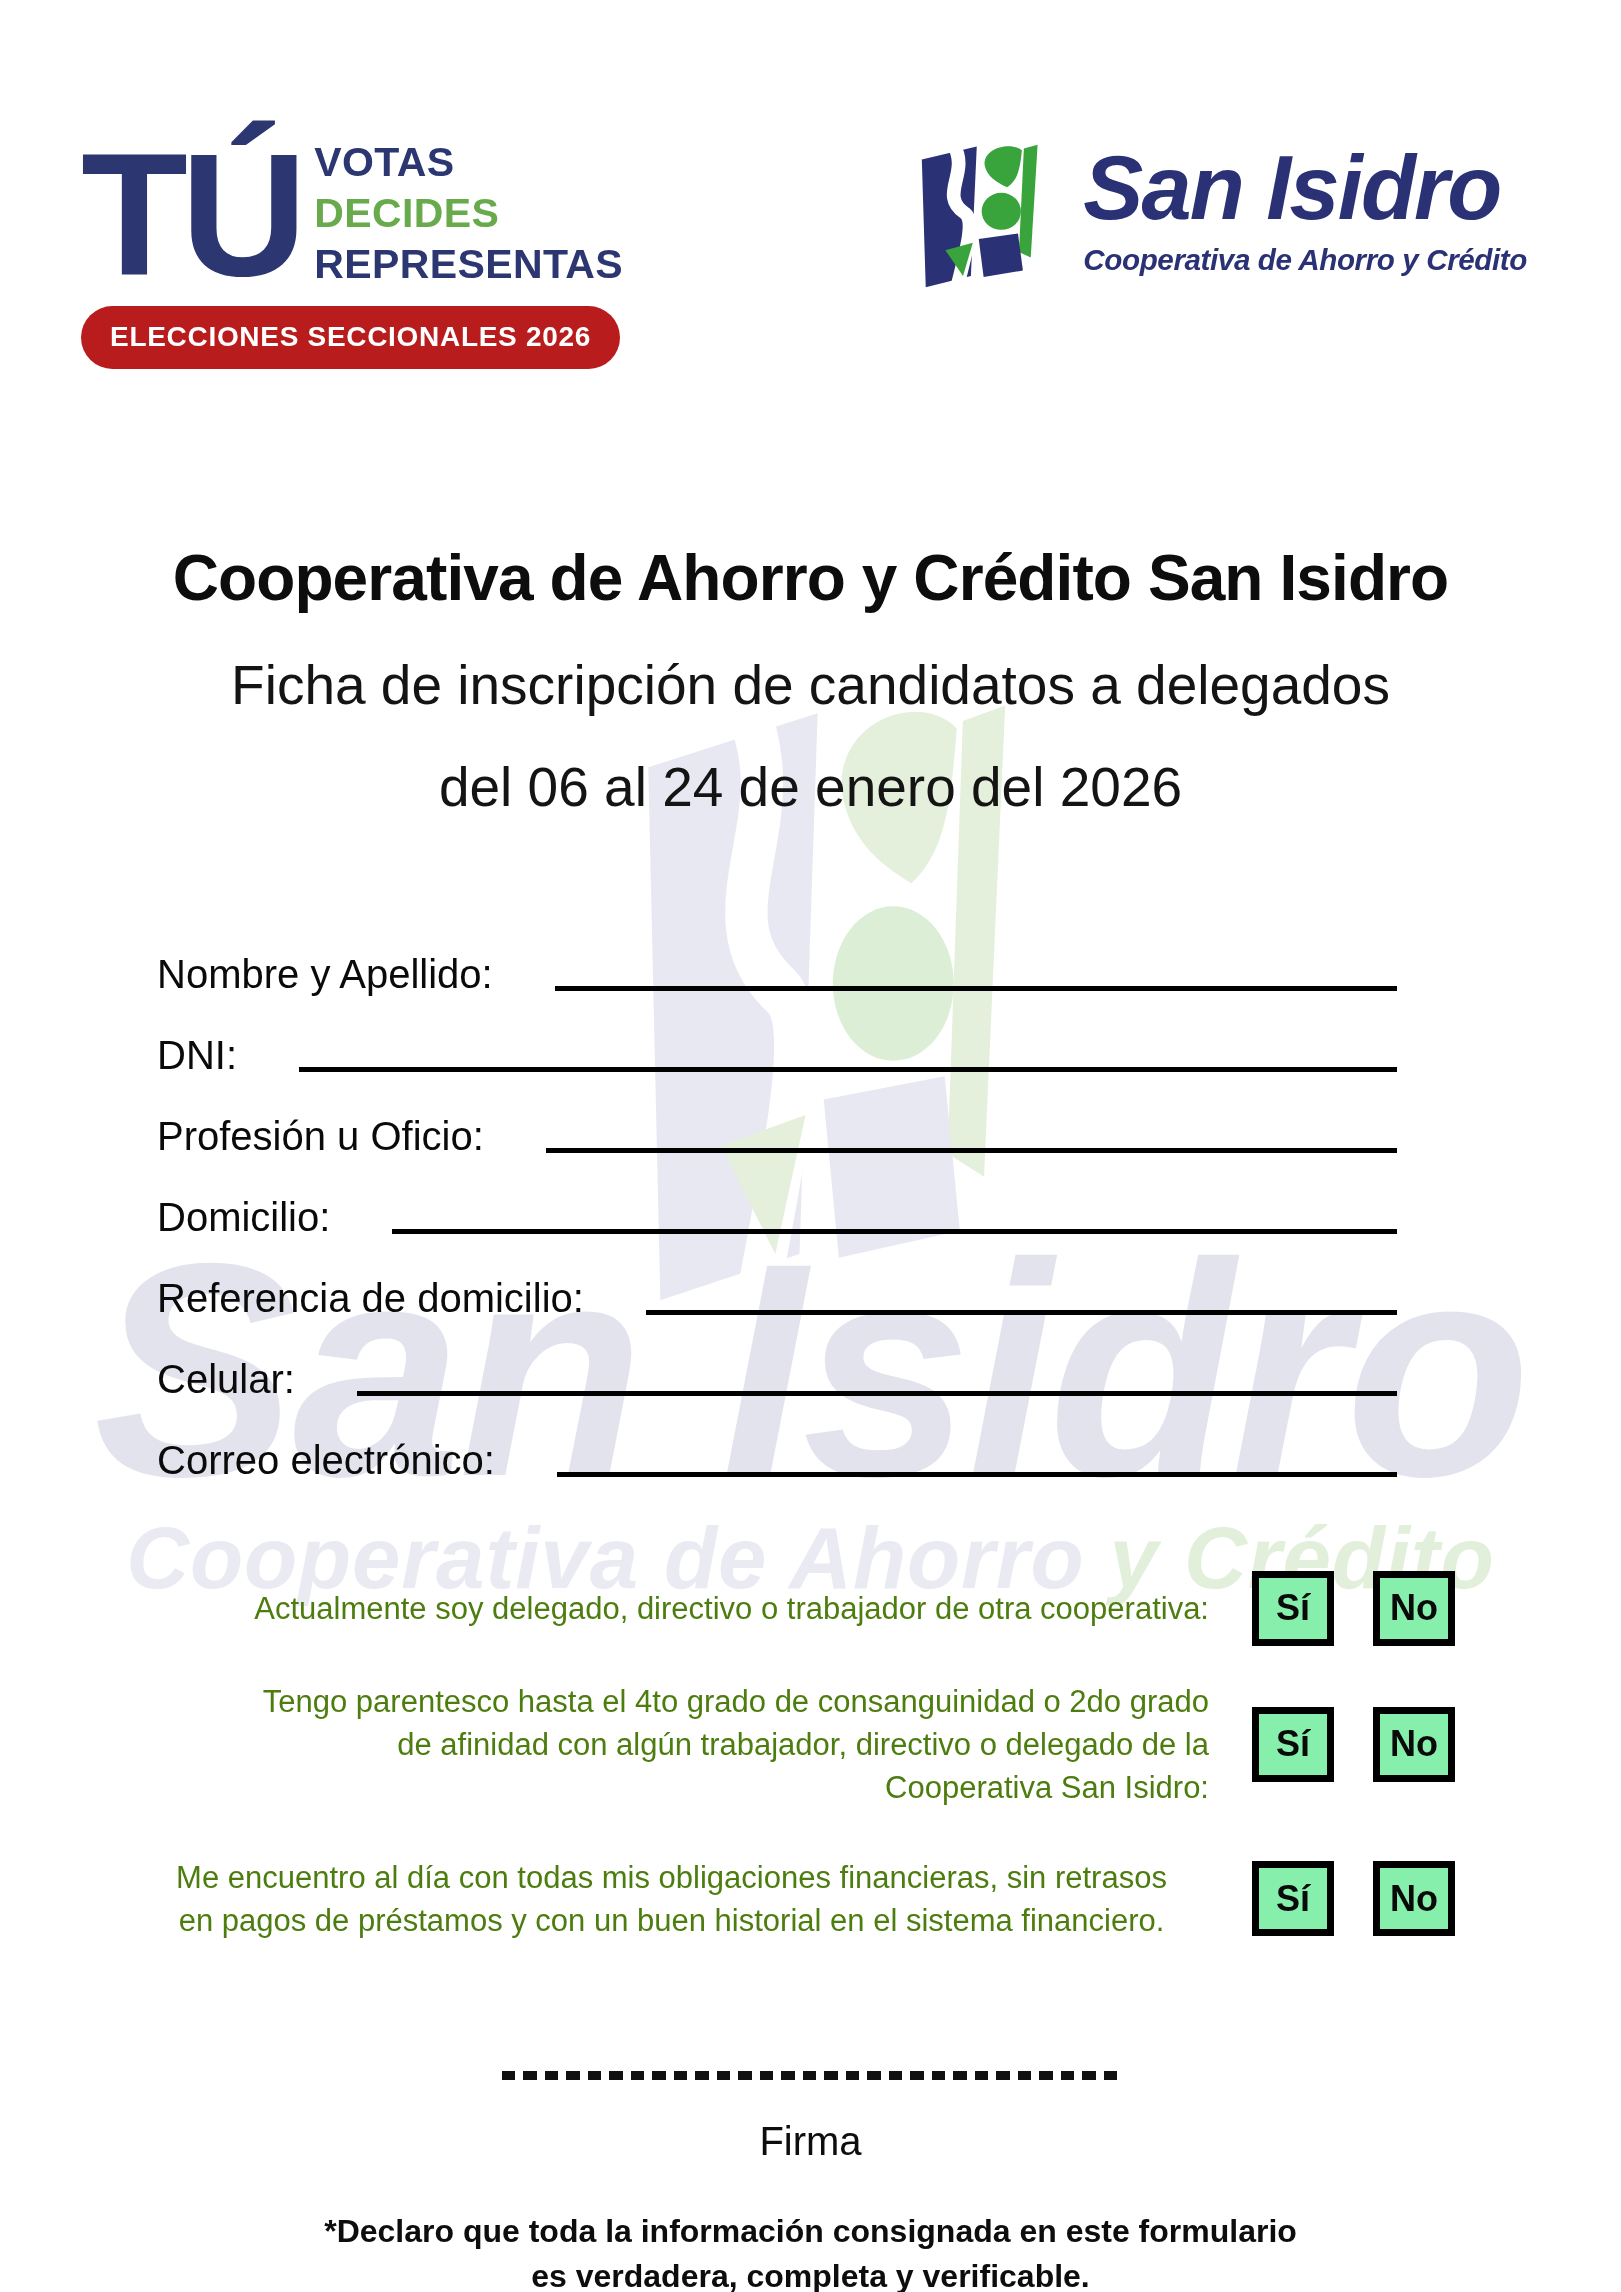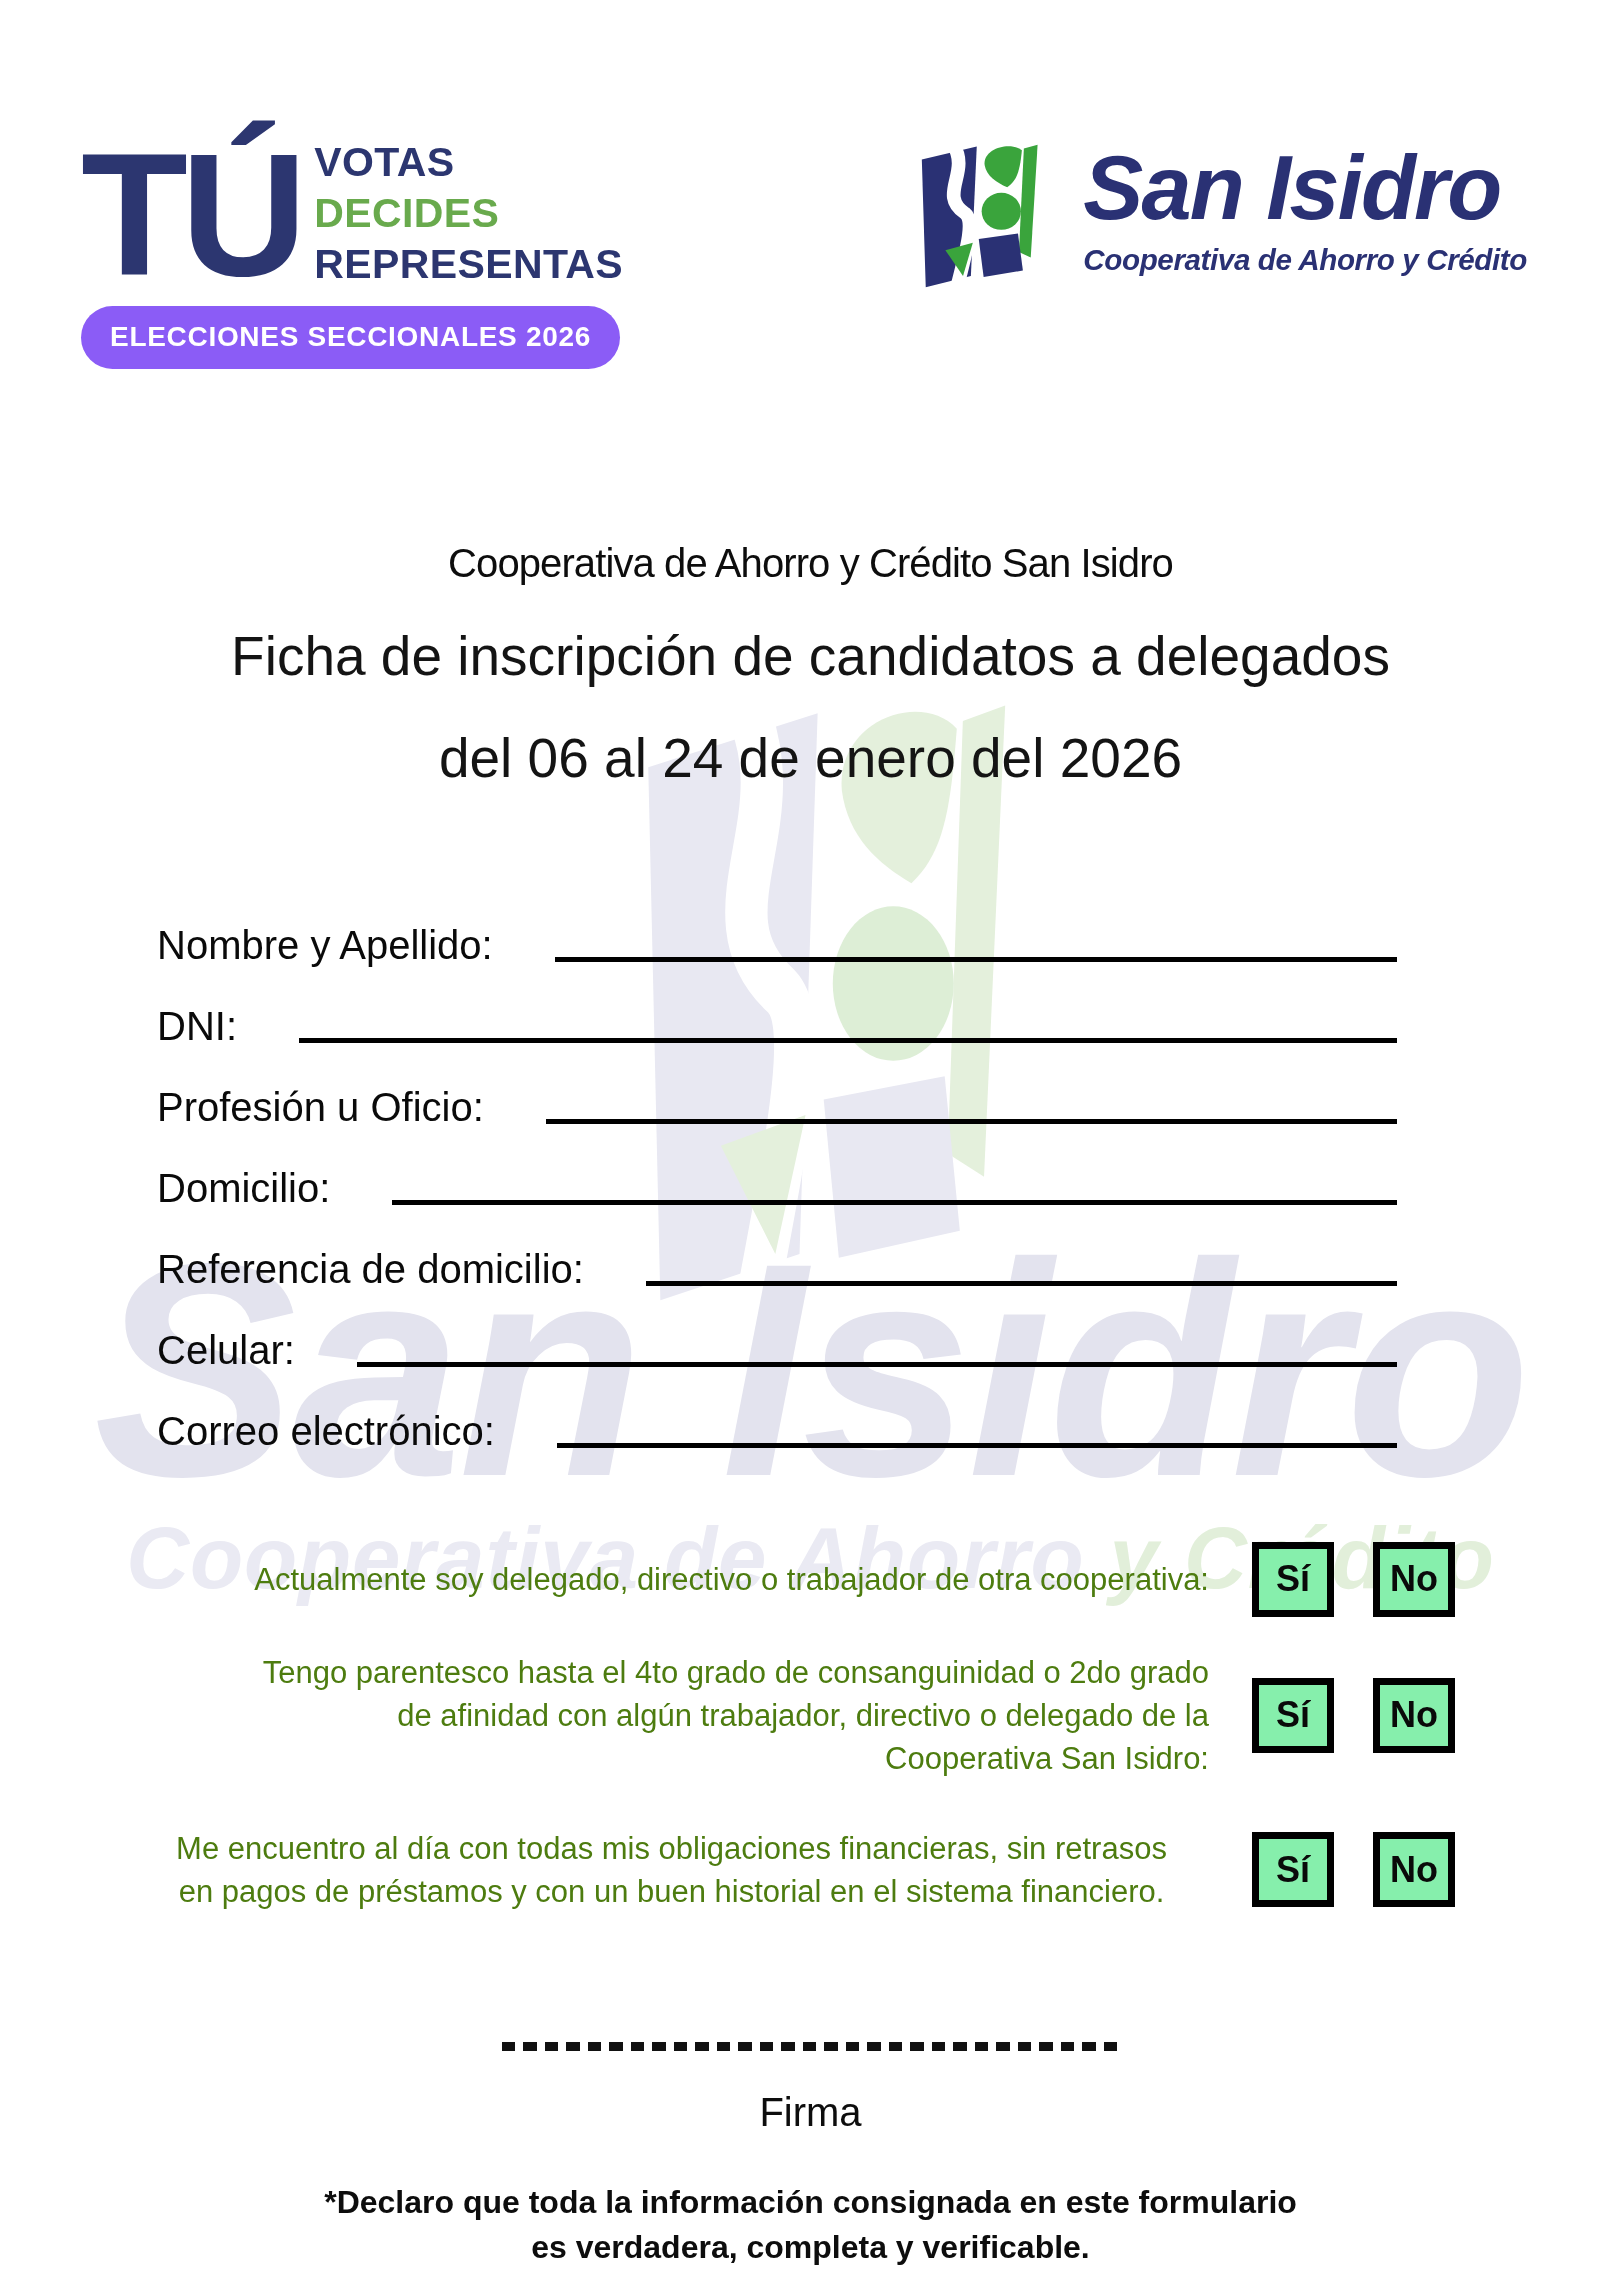--- a/index.html
+++ b/index.html
@@ -36,33 +36,33 @@
   .content { position:relative; z-index:2; }
 
   .header { display:flex; justify-content:space-between; align-items:flex-start; margin:134px 94px 0 81px; }
 
   .tu-row { display:flex; align-items:flex-end; }
   .tu-word { font-size:175px; font-weight:800; line-height:0.92; letter-spacing:-7.2px; color:#2c3670; }
   .tu-lines { margin-left:14.3px; margin-bottom:5.4px; font-weight:800; font-size:41px; line-height:51px; color:#2c3670; letter-spacing:0.4px; }
   .tu-line-green { color:#69aa4d; }
   .elections-badge {
     margin-top:10.7px; width:fit-content; max-width:519px; height:63px; padding:0 29px;
-    background:#8b5cf6; border-radius:32px; color:#ffffff; font-weight:700;
+    background:#b91c1c; border-radius:32px; color:#ffffff; font-weight:700;
     font-size:28px; letter-spacing:0.7px; display:flex; align-items:center; justify-content:center;
     white-space:nowrap;
   }
 
   .coop-logo { display:flex; align-items:flex-start; margin-top:7.2px; }
   .coop-mark { width:157px; height:148px; }
   .coop-text { margin-left:14.3px; color:#2a3174; }
   .coop-name { font-size:90px; font-weight:700; font-style:italic; line-height:1.05; letter-spacing:-1.8px; }
   .coop-tagline { margin-top:7.2px; font-size:29.6px; font-weight:700; font-style:italic; letter-spacing:-0.4px; }
 
   .title-block { margin-top:172px; text-align:center; }
-  .title-main { font-size:40px; font-weight:400; color:#0d0d0d; letter-spacing:-0.9px; }
+  .title-main { font-size:64px; font-weight:700; color:#0d0d0d; letter-spacing:-0.9px; }
   .title-sub { font-size:55px; font-weight:400; color:#141414; margin-top:38px; }
 
   .fields { margin:100px 224px 0 157px; }
   .field-row { display:flex; align-items:flex-end; height:81px;gap:35px; }
   .field-label { font-size:40px; font-weight:500; line-height:1; white-space:nowrap; padding-bottom:5.4px; color:#0a0a0a; }
   .field-line { flex:1; border-bottom:5.4px solid #000; margin-left:27px; margin-bottom:9px; height:0; }
 
   .questions { margin:85px 166px 0 134px; }
   .q-row { display:flex; align-items:center; }
   .q-row.q1 { margin-bottom:34px; }

